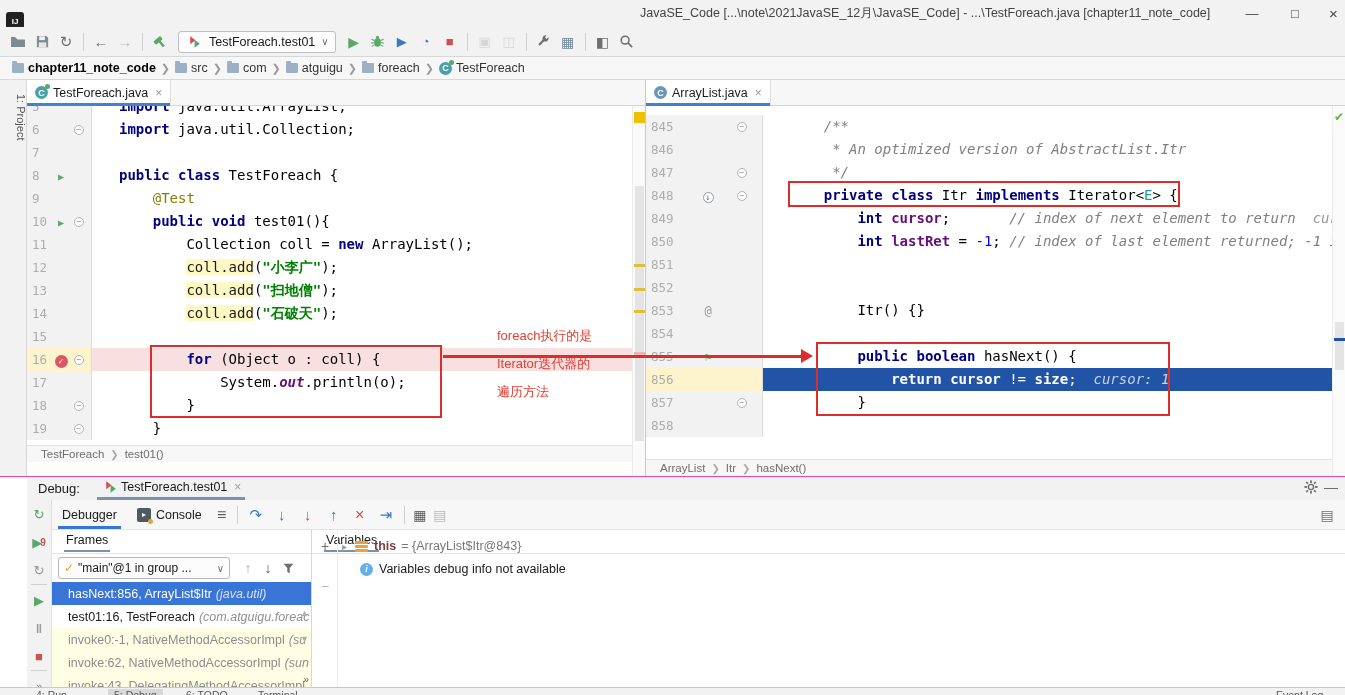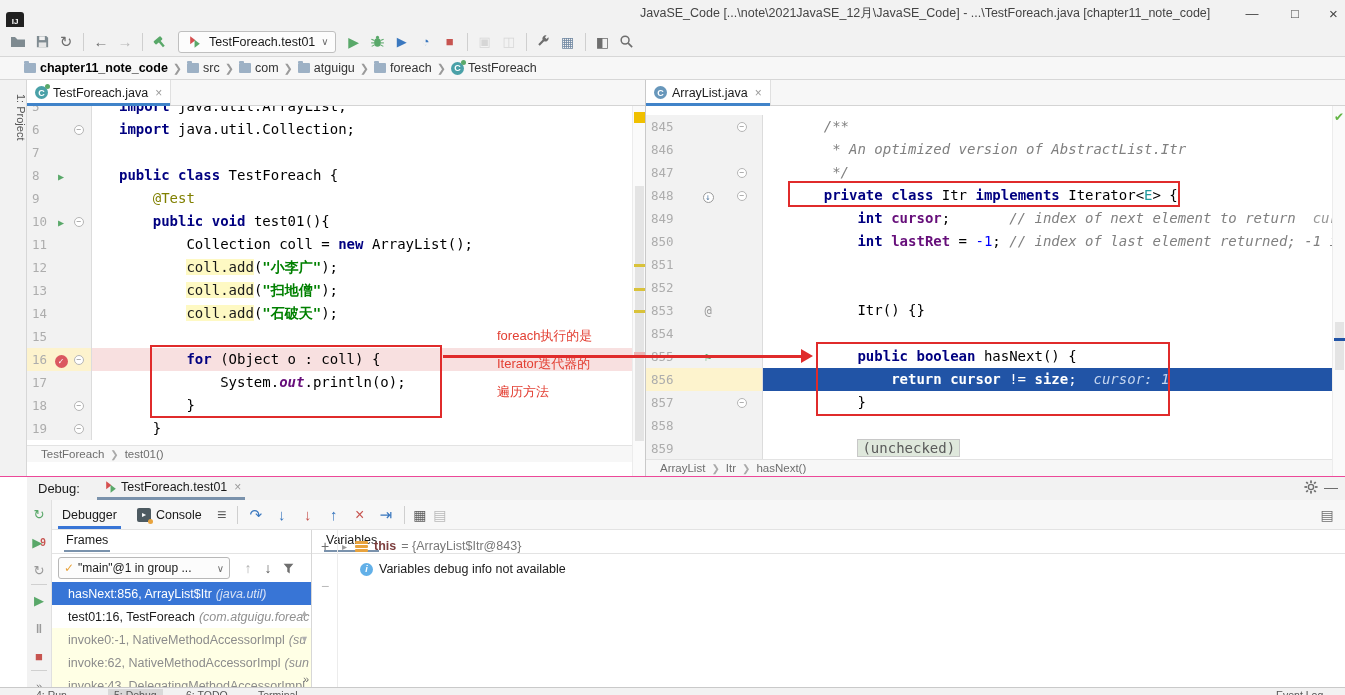--- a/index.html
+++ b/index.html
@@ -29,21 +29,21 @@
   #toolbar { left:0; top:27px; width:1345px; height:30px; background:#f2f2f2;
              border-bottom:1px solid #d7d7d7; display:flex; align-items:center; padding-left:6px; }
   .tb-sep { width:1px; height:18px; background:#cfcfcf; margin:0 5px; }
   .tb-ico { width:24px; height:24px; display:flex; align-items:center; justify-content:center; }
   #run-config { height:22px; border:1px solid #bfbfbf; background:#fcfcfc; border-radius:3px;
                 display:flex; align-items:center; padding:0 6px; margin:0 6px; font-size:12.5px; }
   #run-config .lbl { margin:0 6px 0 4px; }
 
   
   #crumbs { left:0; top:57px; width:1345px; height:23px; background:#f7f7f7;
-            border-bottom:1px solid #d7d7d7; display:flex; align-items:center; padding-left:24px; }
+            border-bottom:1px solid #d7d7d7; display:flex; align-items:center; padding-left:12px; }
   .crumb { display:flex; align-items:center; font-size:12.5px; color:#333; }
   .crumb b { font-weight:bold; color:#000; }
   .crumb-sep { color:#9a9a9a; margin:0 5px; font-size:11px; }
   .crumb-folder { width:12px; height:10px; background:#9db1c5; border-radius:1px; position:relative; margin-right:4px; }
   .crumb-folder:before { content:""; position:absolute; left:0; top:-2px; width:5px; height:2px; background:#9db1c5; border-radius:1px 1px 0 0; }
 
   
   #rail { left:0; top:80px; width:27px; height:607px; background:#f2f2f2; border-right:1px solid #d7d7d7; }
   .rail-item { position:absolute; left:0; width:27px; color:#555; font-size:11px;
                writing-mode:vertical-rl; text-align:center; }
@@ -650,30 +650,20 @@
         <div class="row">
           <div class="gut">
             <span class="lnum">858</span>
       <span class="gicon"></span>
       <span class="fold"></span>
           </div>
           <div class="txt">
             <pre></pre>
           </div>
         </div>
-        <div class="row">
-          <div class="gut">
-            <span class="lnum">859</span>
-      <span class="gicon"></span>
-      <span class="fold"></span>
-          </div>
-          <div class="txt">
-            <pre><span class="s-p">        </span><span class="s-chip">(unchecked)</span></pre>
-          </div>
-        </div>
       </div>
     <div class="footer" id="right-footer">
         <span>ArrayList</span>
         <span class="sep">❯</span>
         <span>Itr</span>
         <span class="sep">❯</span>
         <span>hasNext()</span>
       </div>
     <div class="stripe">
       <div class="mark" style="top:4px; color:#62b543; font-size:12px; width:13px;">✔</div>

